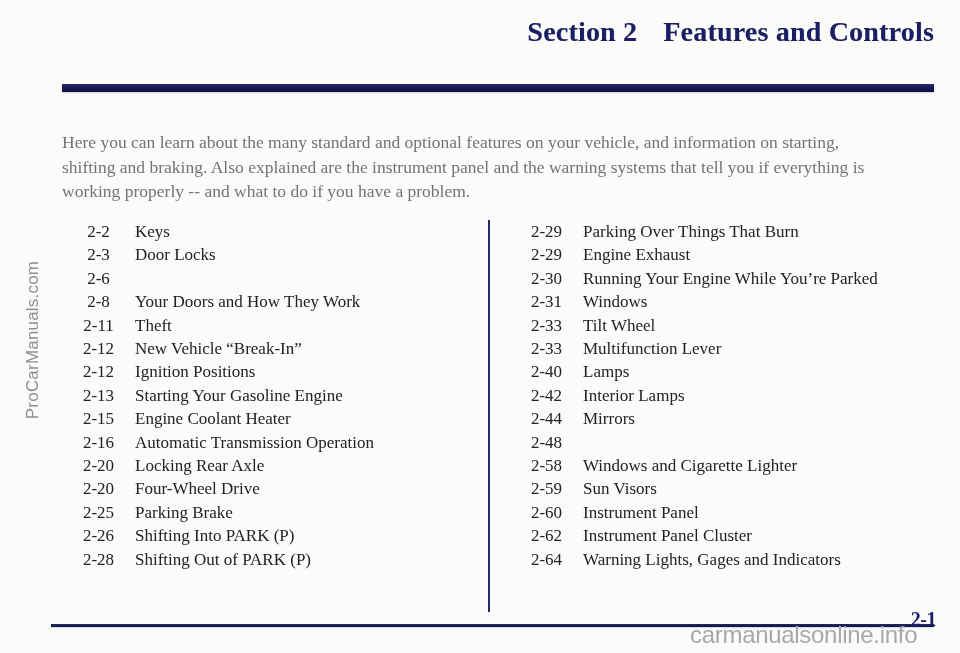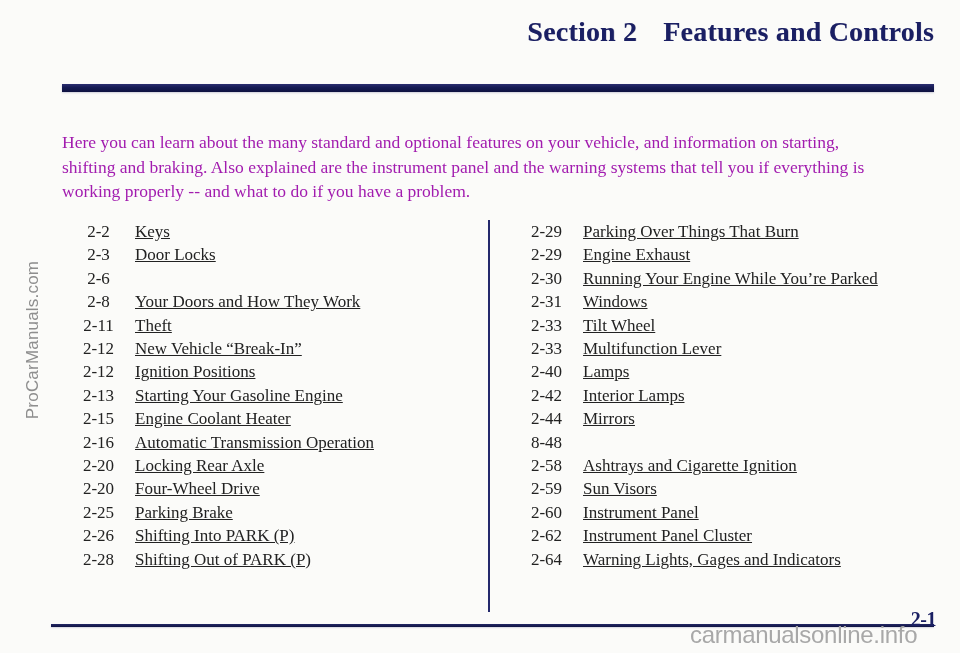--- a/index.html
+++ b/index.html
@@ -70,21 +70,21 @@
   }
 
   
   .intro {
     position: absolute;
     left: 62px;
     top: 130px;
     width: 856px;
     font-size: 17.5px;
     line-height: 24.5px;
-    color: #a21caf;
+    color: #737373;
   }
   .intro .line {
     display: block;
     white-space: nowrap;
   }
 
   
   .toc-col {
     position: absolute;
     top: 220px;
@@ -100,21 +100,20 @@
     white-space: nowrap;
     text-align: center;
   }
   .toc-page {
     width: 73px;
     flex: 0 0 73px;
     color: #222;
   }
   .toc-title {
     color: #222;
-    text-decoration: underline;
   }
 
   
   .page-number {
     position: absolute;
     right: 24px;
     top: 608px;
     font-size: 20px;
     font-weight: bold;
     color: #1a1f63;
@@ -262,25 +261,25 @@
       </div>
       <div class="toc-row">
         <span class="toc-page">2-42</span>
         <span class="toc-title">Interior Lamps</span>
       </div>
       <div class="toc-row">
         <span class="toc-page">2-44</span>
         <span class="toc-title">Mirrors</span>
       </div>
       <div class="toc-row">
-        <span class="toc-page">8-48</span>
+        <span class="toc-page">2-48</span>
       </div>
       <div class="toc-row">
         <span class="toc-page">2-58</span>
-        <span class="toc-title">Ashtrays and Cigarette Ignition</span>
+        <span class="toc-title">Windows and Cigarette Lighter</span>
       </div>
       <div class="toc-row">
         <span class="toc-page">2-59</span>
         <span class="toc-title">Sun Visors</span>
       </div>
       <div class="toc-row">
         <span class="toc-page">2-60</span>
         <span class="toc-title">Instrument Panel</span>
       </div>
       <div class="toc-row">

